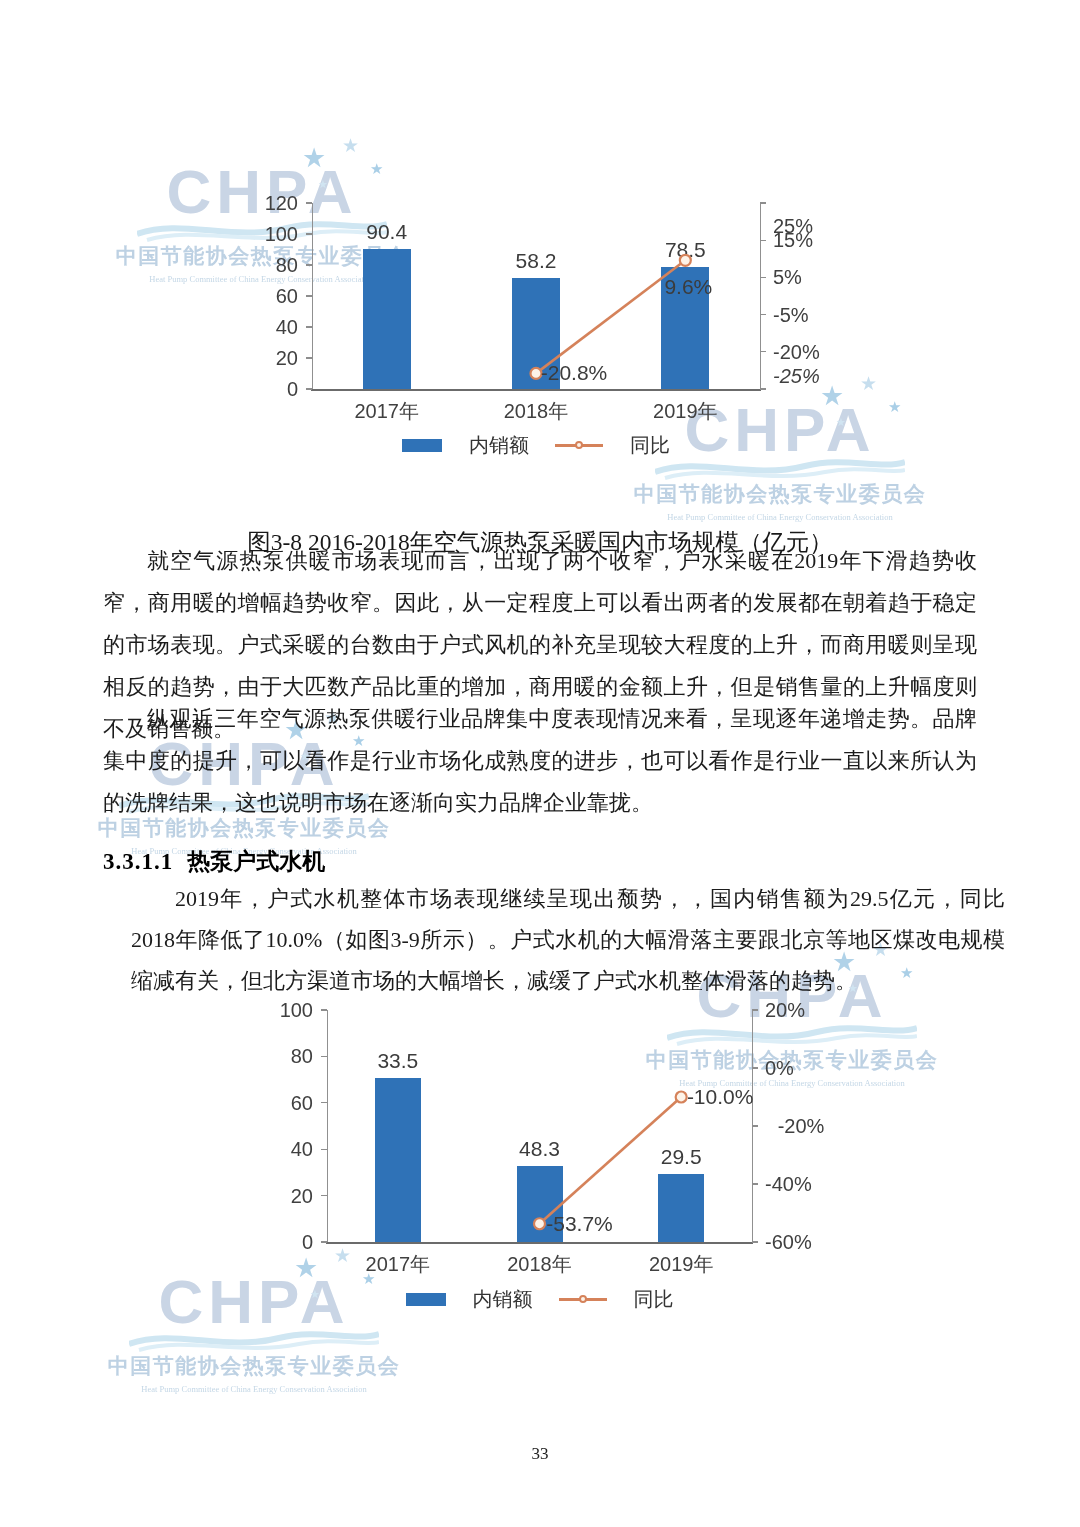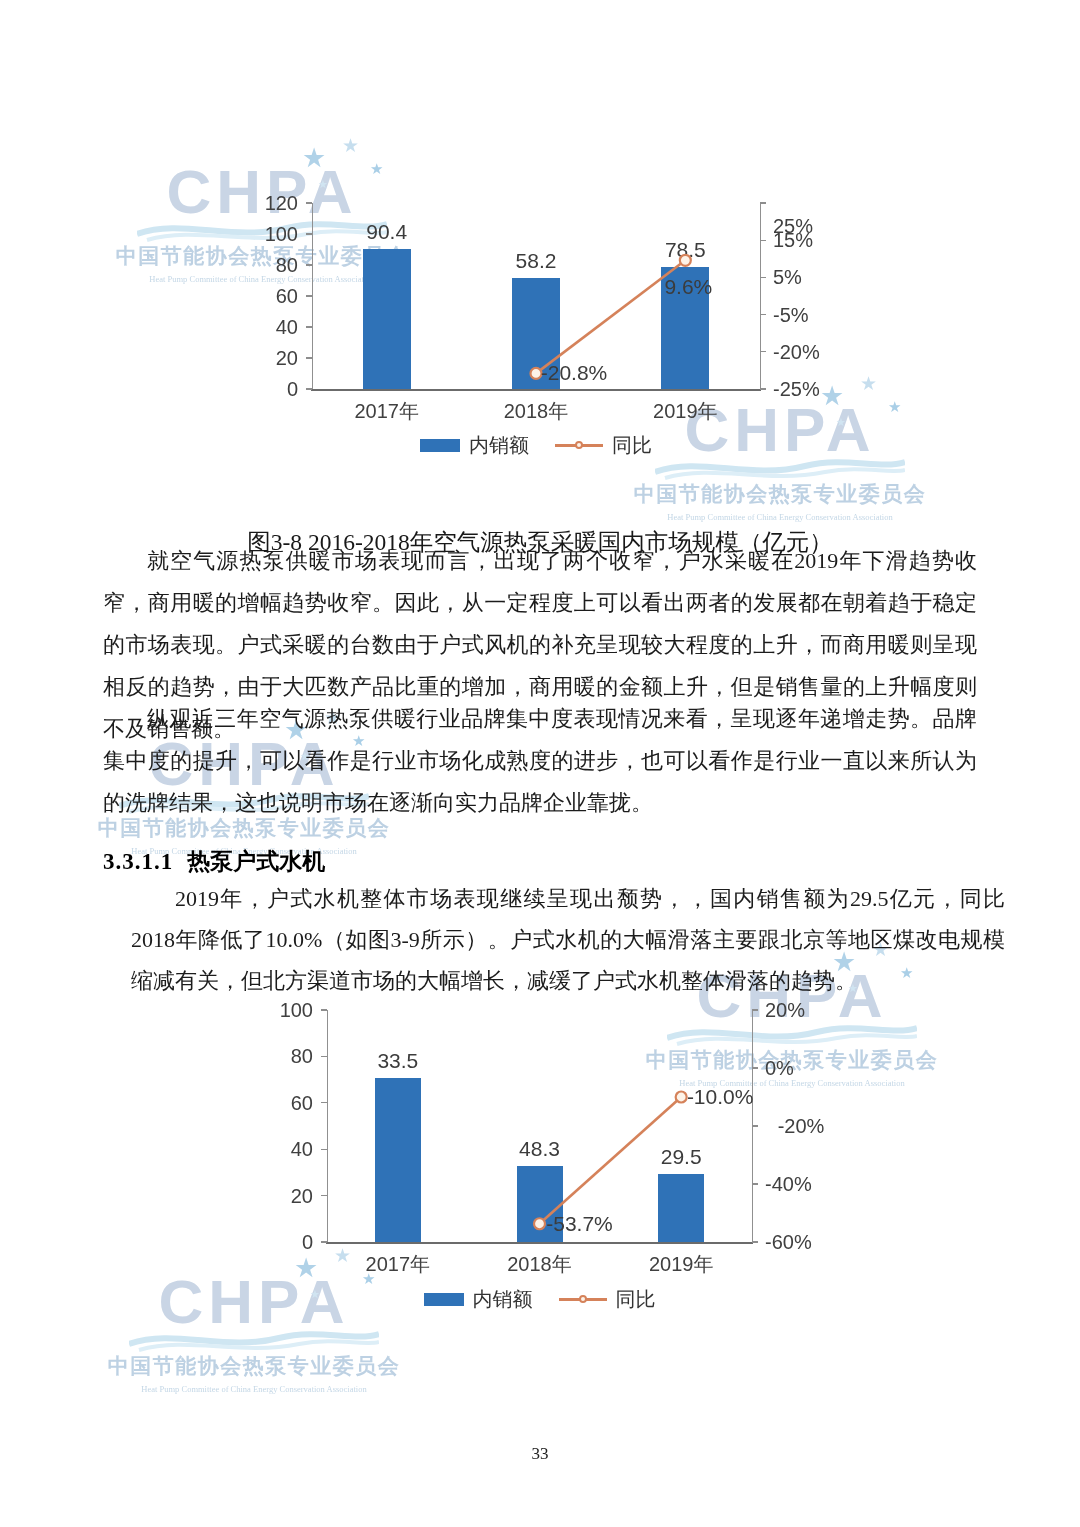--- a/index.html
+++ b/index.html
@@ -27,21 +27,21 @@
   .ticklabel { font-size:20px; color:#404040; line-height:26px; white-space:nowrap; }
   .right-align { text-align:right; }
   .center { text-align:center; }
   .vallabel { font-size:21px; color:#3c3c3c; line-height:26px; text-align:center; white-space:nowrap; }
   .tickdash { background:#8d8d8d; }
   .bar { background:var(--bar); }
   .linesvg { position:absolute; left:0; top:0; overflow:visible; }
 
   .legend { position:absolute; display:flex; justify-content:center; align-items:center;
             gap:26px; z-index:1; height:26px; font-family:"Liberation Sans","DejaVu Sans",sans-serif; }
-  .lg-item { display:flex; align-items:center; gap:9px; }
+  .lg-item { display:flex; align-items:center; gap:27px; }
   .sw-bar { width:40px; height:13px; background:var(--bar); display:inline-block; }
   .sw-line { position:relative; width:48px; height:3px; background:var(--orange); display:inline-block; }
   .sw-circle { position:absolute; left:50%; top:50%; transform:translate(-50%,-50%);
                width:8px; height:8px; border-radius:50%; background:#fdf3e8; border:2px solid var(--orange); }
   .lg-label { font-size:20px; color:#333; }
 
   
   .caption { position:absolute; left:103px; width:874px; text-align:center;
              font-size:23.5px; color:#181818; z-index:1;margin-top:48px; }
   .para { position:absolute; left:103px; width:874px; text-align:justify;
@@ -160,21 +160,21 @@
       <div class="ticklabel" style="left: 461px; top: -13px; width: 72px; margin-top: 23px;">25%</div>
       <div class="tickdash" style="left: 448px; top: 36.6px; width: 6px; height: 1.3px;"></div>
       <div class="ticklabel" style="left: 461px; top: 24.2px; width: 72px;">15%</div>
       <div class="tickdash" style="left: 448px; top: 73.8px; width: 6px; height: 1.3px;"></div>
       <div class="ticklabel" style="left: 461px; top: 61.4px; width: 72px;">5%</div>
       <div class="tickdash" style="left: 448px; top: 111px; width: 6px; height: 1.3px;"></div>
       <div class="ticklabel" style="left: 461px; top: 98.6px; width: 72px;">-5%</div>
       <div class="tickdash" style="left: 448px; top: 148.2px; width: 6px; height: 1.3px;"></div>
       <div class="ticklabel" style="left: 461px; top: 135.8px; width: 72px;">-20%</div>
       <div class="tickdash" style="left: 448px; top: 185.4px; width: 6px; height: 1.3px;"></div>
-      <div class="ticklabel" style="left: 461px; top: 173px; width: 72px;">-25%</div>
+      <div class="ticklabel" style="left: 461px; top: 160px; width: 72px; font-style: italic;">-25%</div>
       <div class="ticklabel center" style="left: 14.6667px; top: 195px; width: 120px;">2017年</div>
       <div class="ticklabel center" style="left: 164px; top: 195px; width: 120px;">2018年</div>
       <div class="ticklabel center" style="left: 313.333px; top: 195px; width: 120px;">2019年</div>
       <div class="bar" style="left: 50.6667px; top: 45.88px; width: 48px; height: 140.12px;"></div>
       <div class="vallabel" style="left: 14.6667px; top: 15.88px; width: 120px;">90.4</div>
       <div class="bar" style="left: 200px; top: 75.02px; width: 48px; height: 110.98px;"></div>
       <div class="vallabel" style="left: 164px; top: 45.02px; width: 120px;">58.2</div>
       <div class="bar" style="left: 349.333px; top: 64.325px; width: 48px; height: 121.675px;"></div>
       <div class="vallabel" style="left: 313.333px; top: 34.325px; width: 120px;">78.5</div>
       <svg width="448" height="186" class="linesvg">

